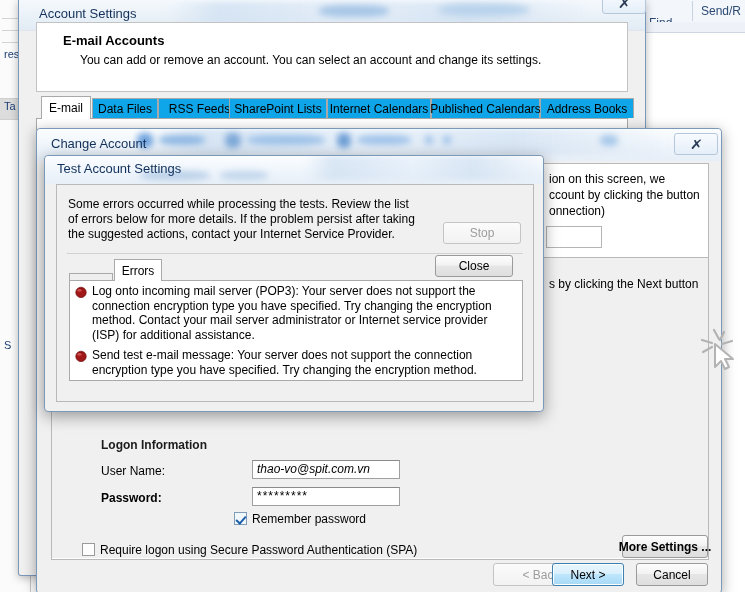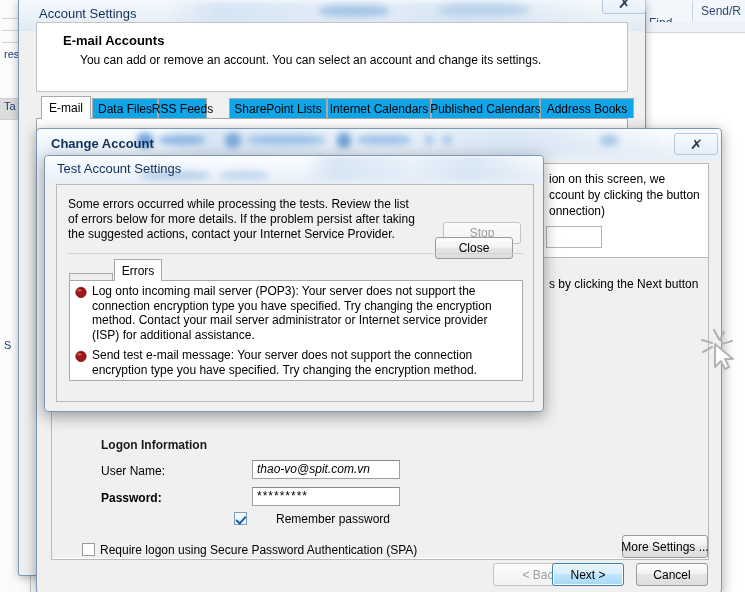--- a/index.html
+++ b/index.html
@@ -230,21 +230,20 @@
     border-radius: 4px 4px 0 0;
     overflow: hidden;
   }
   .win-change-title .cap {
     position: absolute;
     left: 14px; top: 7px;
     font-size: 13px;
     color: #10305a;
     white-space: nowrap;
     z-index: 5;
-    font-weight: bold;
   }
 
   .wiz-body {
     position: absolute;
     left: 14px; top: 34px;
     width: 656px; height: 395px;
     background: #ffffff;
     border: 1px solid #b9b9b9;
   }
   .wiz-head-area {
@@ -506,21 +505,21 @@
       <div class="acct-sub">You can add or remove an account. You can select an account and change its settings.</div>
     </div>
 
     <div class="tabstrip">
       <div class="tab active" style="left:5px; width:50px;">
           <span>E-mail</span>
         </div>
       <div class="tab" style="left:56px; width:66px;">
           <span>Data Files</span>
         </div>
-      <div class="tab" style="left:122px; width:49px;">
+      <div class="tab" style="left:122px; width:83px;">
           <span>RSS Feeds</span>
         </div>
       <div class="tab" style="left:193px; width:98px;">
           <span>SharePoint Lists</span>
         </div>
       <div class="tab" style="left:291px; width:104px;text-align:center;">
           <span>Internet Calendars</span>
         </div>
       <div class="tab" style="left:395px; width:109px;">
           <span>Published Calendars</span>
@@ -564,26 +563,26 @@
 
         <div class="grp-title" style="left:49px; top:180px;">Logon Information</div>
 
         <div class="fld-label" style="left:49px; top:206px;">User Name:</div>
         <div class="textbox" style="left:200px; top:202px; width:148px;font-style:italic;">thao-vo@spit.com.vn</div>
 
         <div class="fld-label" style="left:49px; top:233px;font-weight:bold;">Password:</div>
         <div class="textbox pw" style="left:200px; top:229px; width:148px;">*********</div>
 
         <div class="cb checked" style="left:182px; top:254px;"></div>
-        <div class="cb-label" style="left:200px; top:254px;margin-left:24px;">Remember password</div>
+        <div class="cb-label" style="left:200px; top:254px;">Remember password</div>
 
         <div class="cb" style="left:30px; top:285px;"></div>
         <div class="cb-label" style="left:48px; top:285px;">Require logon using Secure Password Authentication (SPA)</div>
 
-        <div class="btn" style="left:570px; top:277px; width:86px; height:23px;">More Settings ...</div>
+        <div class="btn" style="left:570px; top:277px; width:86px; height:23px;font-weight:bold;">More Settings ...</div>
       </div>
 
       <svg class="cursor-spark" viewBox="0 0 46 46">
         <g stroke="#b3b3b3" stroke-width="2.2" fill="none" stroke-linecap="round">
           <line x1="16" y1="4" x2="21" y2="13"></line>
           <line x1="4" y1="14" x2="14" y2="17"></line>
           <line x1="5" y1="26" x2="14" y2="21"></line>
           <line x1="26" y1="6" x2="22" y2="14"></line>
           <line x1="34" y1="15" x2="24" y2="18"></line>
         </g>
@@ -605,21 +604,21 @@
       <div class="cap">Test Account Settings</div>
       <div class="blurblob" style="left:95px; top:15px; width:70px; height:9px; background:#b9d0e8;"></div>
       <div class="blurblob" style="left:175px; top:15px; width:48px; height:9px; background:#c2d6ec;"></div>
     </div>
 
     <div class="test-panel">
 
       <div class="test-msg">Some errors occurred while processing the tests. Review the list of errors below for more details. If the problem persist after taking the suggested actions, contact your Internet Service Provider.</div>
 
       <div class="btn disabled" style="left:386px; top:37px; width:78px; height:22px;">Stop</div>
-      <div class="btn" style="left:378px; top:52px; width:78px; height:22px;">Close</div>
+      <div class="btn" style="left:378px; top:70px; width:78px; height:22px;">Close</div>
 
       <div class="test-sep"></div>
 
       <div class="errtabs">
         <div class="etab" style="left:0px;  width:44px;">
             <span>Tasks</span>
           </div>
         <div class="etab active" style="left:45px; width:48px;">
             <span>Errors</span>
           </div>

